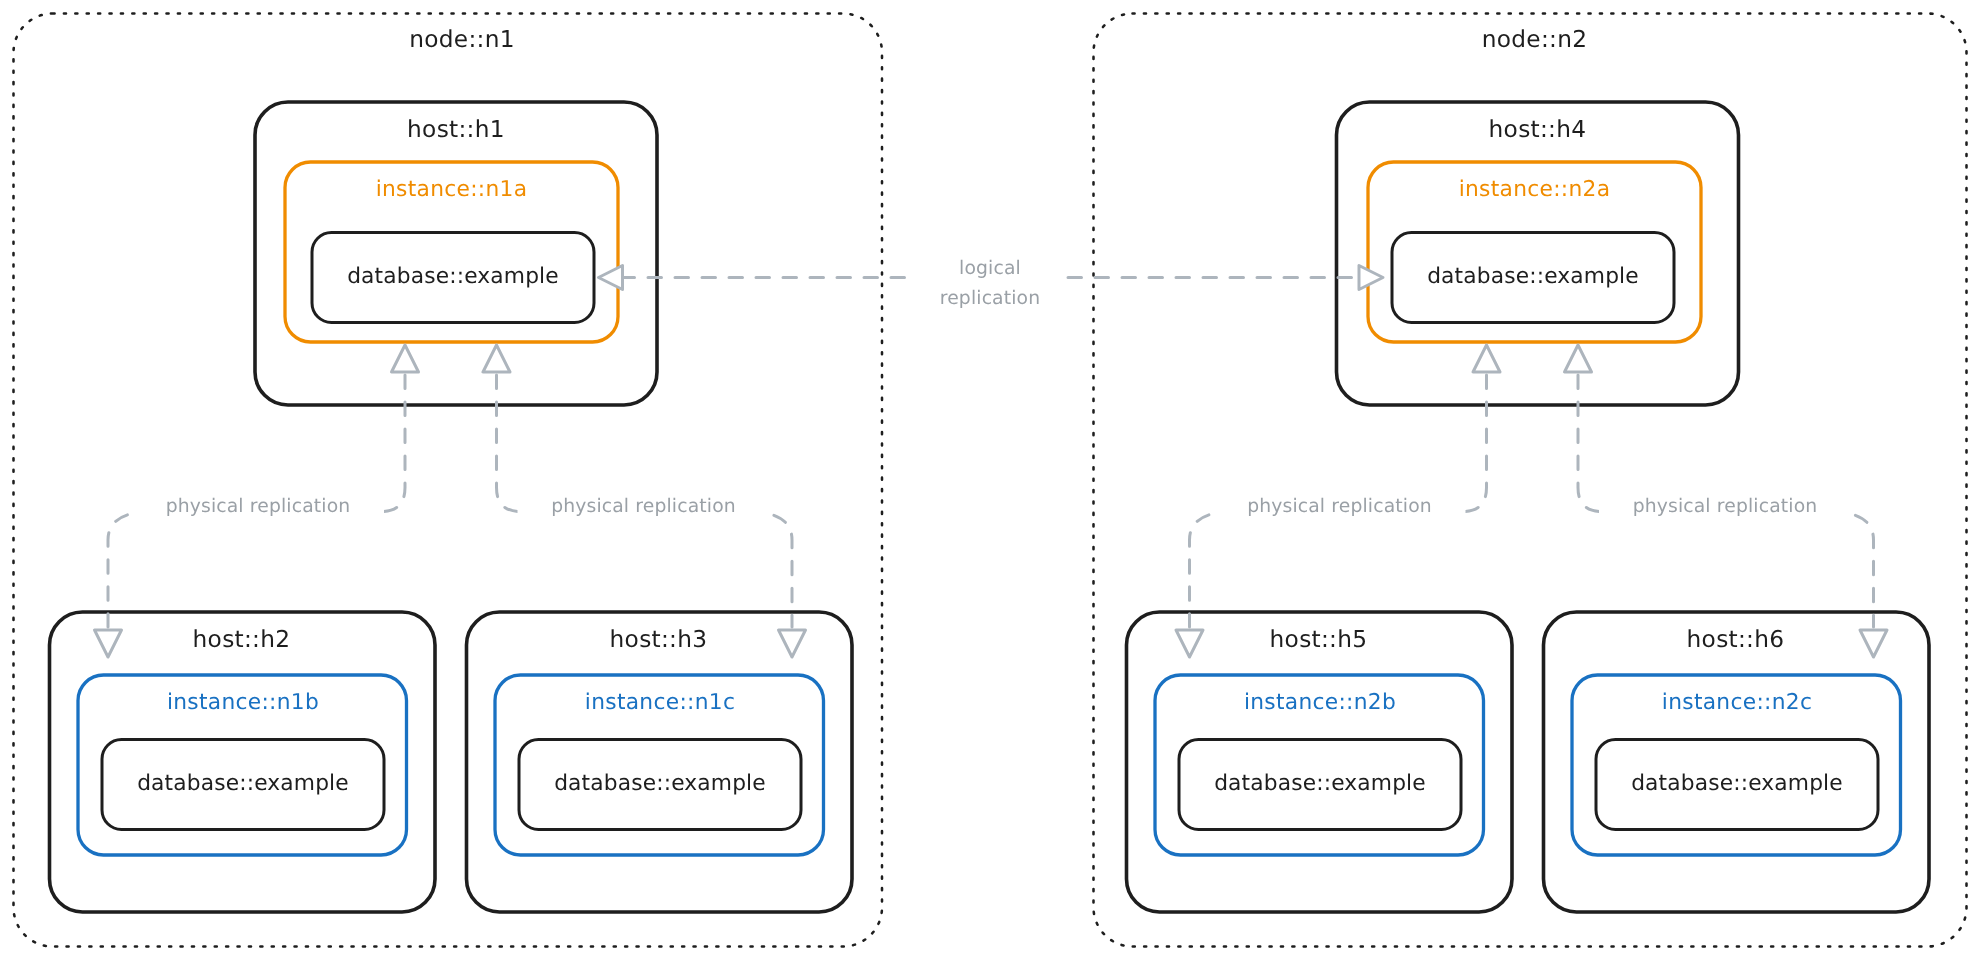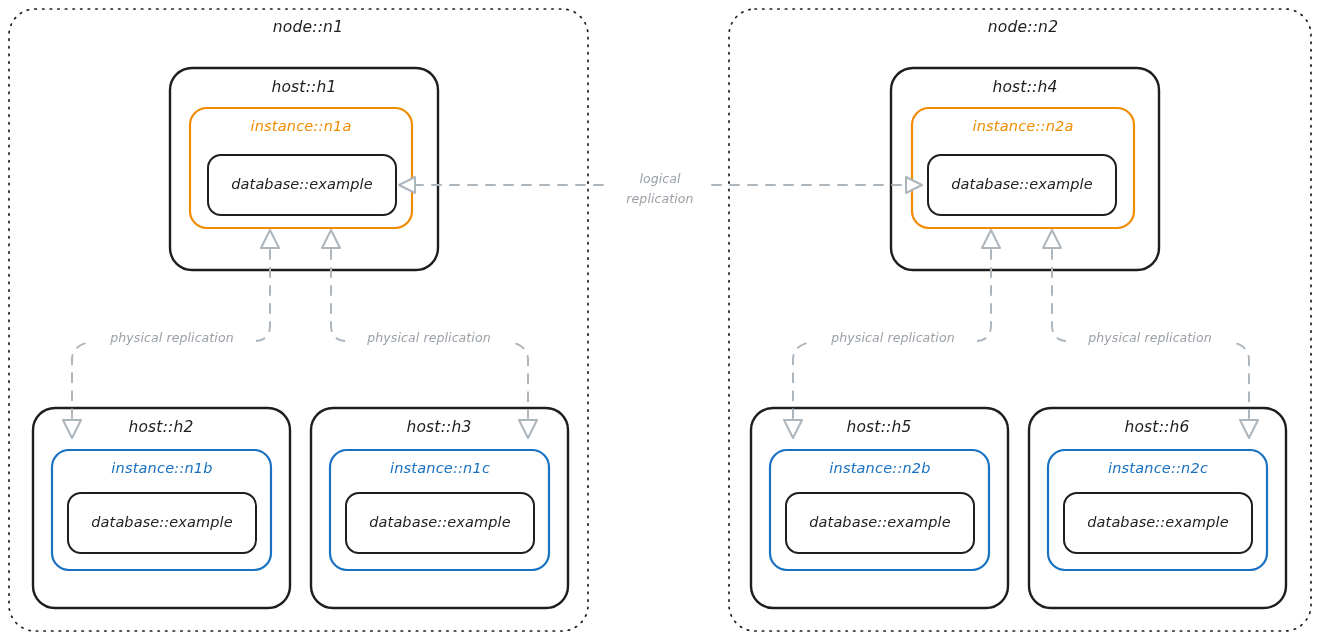--- a/index.html
+++ b/index.html
@@ -11,21 +11,20 @@
     width: 1320px;
     height: 640px;
     overflow: hidden;
     font-family: "DejaVu Sans", sans-serif;
   }
   #diagram-root {
     position: relative;
     width: 1320px;
     height: 640px;
     background: #ffffff;
-    font-style: italic;
   }
   svg.canvas {
     position: absolute;
     top: 0;
     left: 0;
     width: 1320px;
     height: 640px;
   }
   text {
     font-family: "DejaVu Sans", sans-serif;

